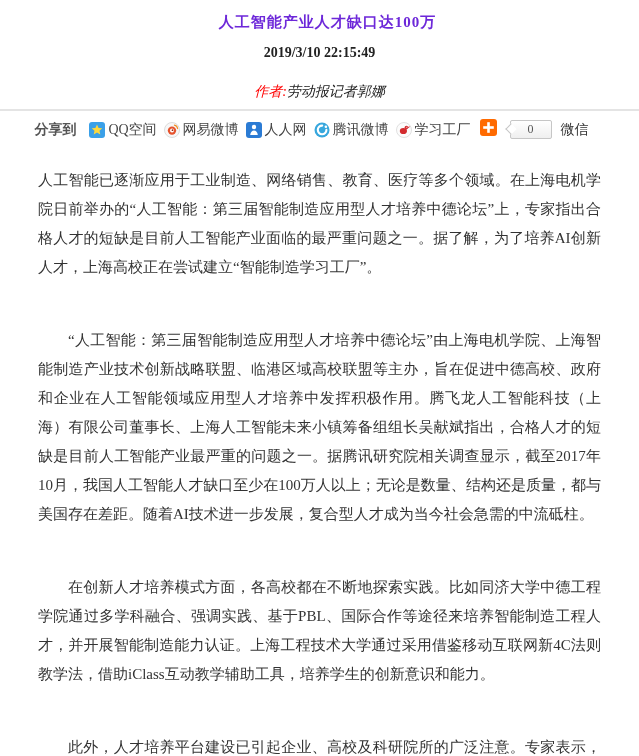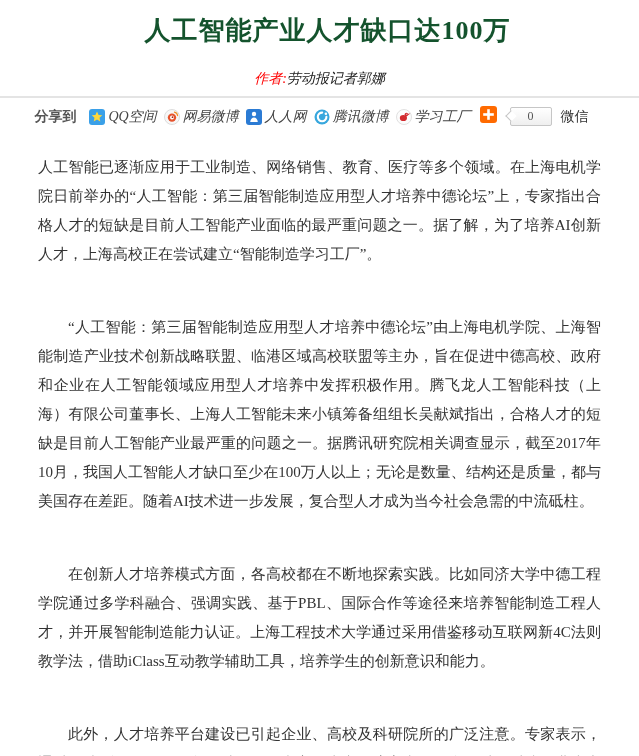--- a/index.html
+++ b/index.html
@@ -8,23 +8,23 @@
     min-height:756px;
     margin:0 auto;
     background:#fff;
     font-family:"Liberation Serif","DejaVu Serif",serif;
     color:#333;
     overflow:hidden;
   }
   .article-title{
     margin:13px 0 0 16px;
     text-align:center;
-    font-size:26px;
+    font-size:15px;
     font-weight:bold;
-    color:#14532d;
+    color:#6d28d9;
     letter-spacing:1px;
   }
   .article-datetime{
     margin-top:13px;
     text-align:center;
     font-size:14px;
     font-weight:bold;
     color:#222;
   }
   .article-author{
@@ -51,21 +51,20 @@
     color:#444;
   }
   .share-to{font-weight:bold;color:#555;margin-right:6px;}
   .share-item{
     display:inline-flex;
     align-items:center;
     gap:3px;
     color:#444;
     text-decoration:none;
     cursor:pointer;
-    font-style:italic;
   }
   .share-item svg{display:block;}
   .more-btn{display:inline-flex;cursor:pointer;margin-left:2px;}
   .count-bubble{
     position:relative;
     width:40px;height:17px;
     border:1px solid #c6c6c6;
     border-radius:2px;
     background:linear-gradient(#ffffff,#efefef);
     display:inline-flex;
@@ -100,20 +99,21 @@
   .content p.noindent{text-indent:0;}
   .content p:last-child{margin-bottom:12px;}
 </style>
 </head>
 <body>
 
 <div class="page">
 
   <h1 class="article-title">人工智能产业人才缺口达100万</h1>
 
+  <div class="article-datetime">2019/3/10 22:15:49</div>
 
   <div class="article-author">
     <span class="author-label">作者:</span><span>劳动报记者郭娜</span>
   </div>
 
   <hr class="divider">
 
   <div class="share-bar">
     <span class="share-to">分享到</span>
 

